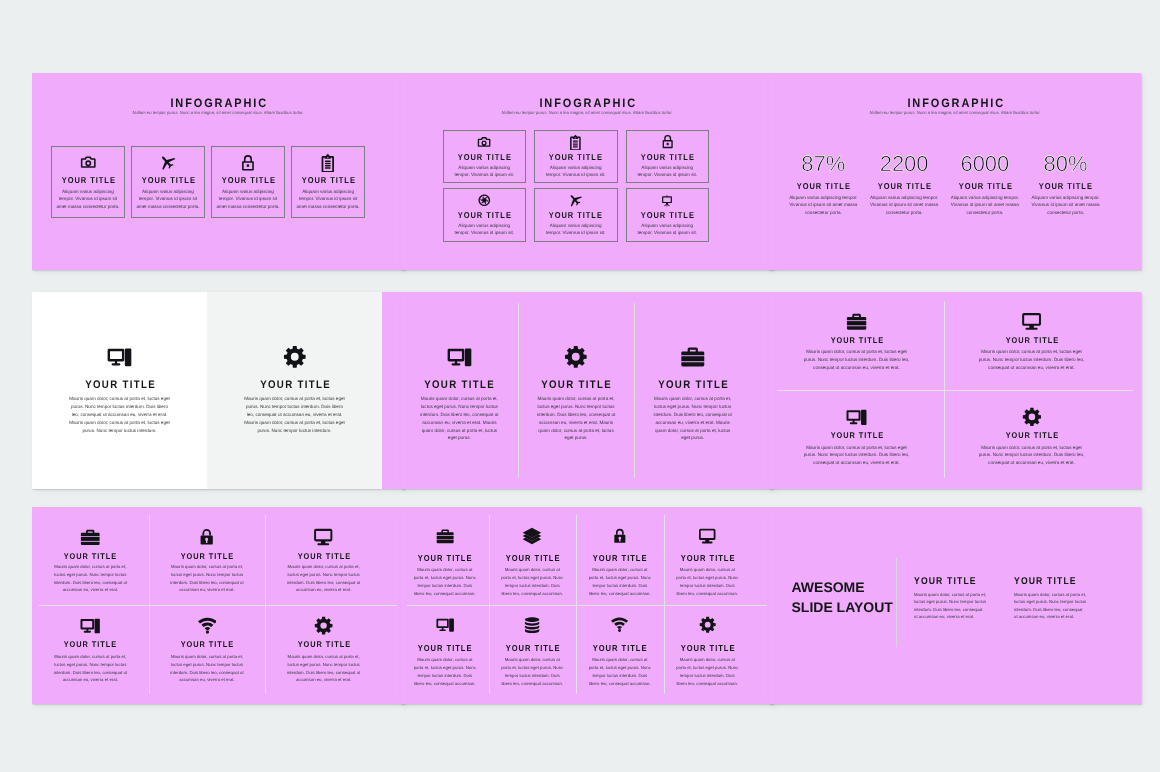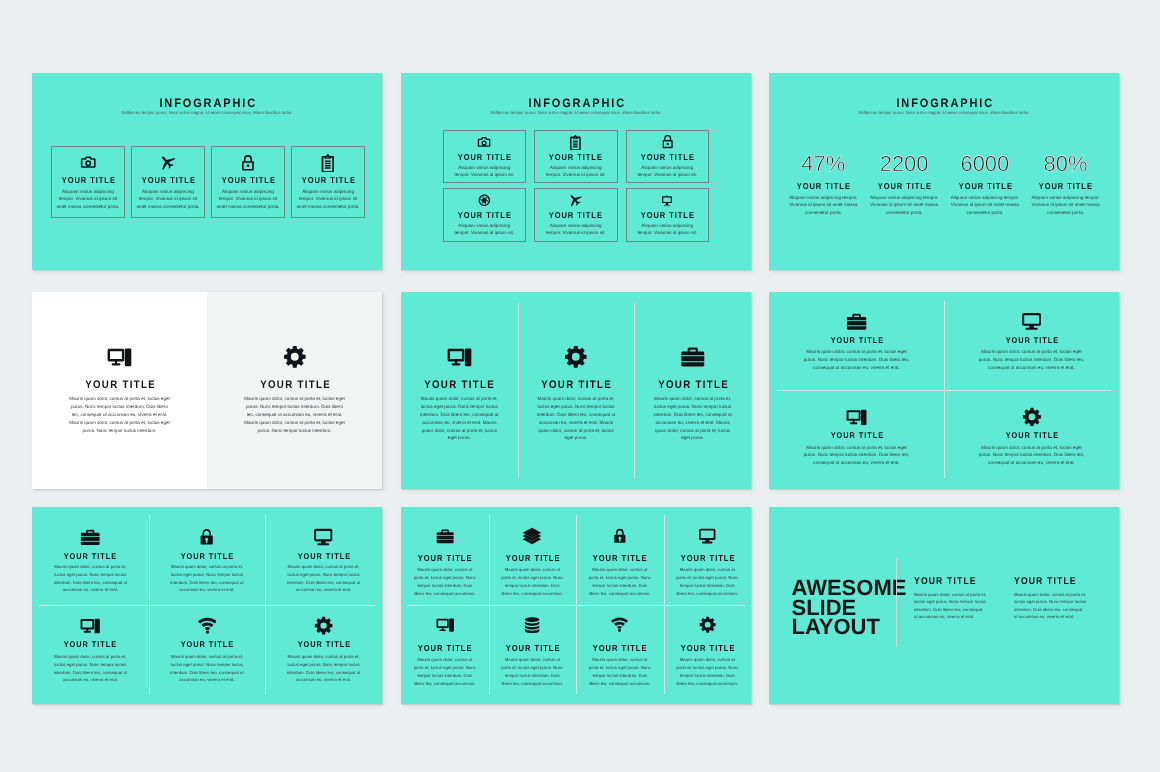--- a/index.html
+++ b/index.html
@@ -7,23 +7,24 @@
   body{
     width:1160px;height:772px;
     background:#eceff0;
     font-family:"Liberation Sans",sans-serif;
     overflow:hidden;
     -webkit-font-smoothing:antialiased;
     text-rendering:geometricPrecision;
   }
   .grid{position:absolute;left:0;top:0;width:1160px;height:772px;}
   .slide{
-    position:absolute;background:#5eead4;overflow:hidden;
+    position:absolute;background:#f0abfc;overflow:hidden;
     width:350px;height:197px;
     box-shadow:1px 1px 1px rgba(70,82,90,0.17), 2px 2px 5px rgba(70,82,90,0.09);
+    padding-left:22px;
   }
   .c0{left:32px;} .c1{left:401px;} .c2{left:769px;}
   .r0{top:73px;} .r1{top:292px;} .r2{top:507px;}
 
   
   .hdr{position:absolute;left:0;right:0;top:0;height:60px;}
   .hdr-title{
     position:absolute;left:0;right:0;top:24px;
     text-align:center;line-height:0;color:#141517;height:0;
   }
@@ -146,21 +147,21 @@
   .s8 .cell.row-1 .itm-title{top:38.3px;}
   .s8 .cell.row-1 .itm-body{top:50px;}
   .s8 .itm-title i{font-size:8.6px;letter-spacing:1.1px;text-indent:1.1px;}
   .s8 .itm-body{position:absolute;left:11.5px;right:11.5px;top:59px;line-height:1.87;font-size:4.3px;}
   .s8 .hrule{position:absolute;left:6px;right:6px;top:98px;height:1px;background:#e0e3e5;}
   .s8 .vrule{position:absolute;top:8px;bottom:10px;width:1px;background:#e0e3e5;}
 
   
   .s9 .hero-title{
     position:absolute;left:22.5px;top:71px;width:106px;
-    font-size:22px;font-weight:700;line-height:19.5px;
+    font-size:14px;font-weight:700;line-height:19.5px;
     letter-spacing:0;color:#141517;
   }
   .s9 .vrule{position:absolute;left:127px;top:50.5px;height:89px;width:1px;background:#d4d8da;}
   .s9 .col{position:absolute;top:70px;width:73px;height:60px;}
   .s9 .col.c-0{left:145px;}
   .s9 .col.c-1{left:245px;}
   .s9 .col .itm-title{position:absolute;left:0;right:0;top:0;text-align:left;}
   .s9 .col .itm-title i{font-size:9.8px;letter-spacing:1.3px;text-indent:0;transform:scaleX(0.88);transform-origin:left;}
   .s9 .col .itm-body{position:absolute;left:0;right:0;top:14px;text-align:left;font-size:4.3px;line-height:1.72;}
 
@@ -288,21 +289,21 @@
         </div>
       </div>
     </div>
 <div class="slide s3 c2 r0">
       <div class="hdr">
         <div class="hdr-title"><i>INFOGRAPHIC</i></div>
         <div class="hdr-sub"><i>Nullam eu tempor purus. Nunc a leo magna, sit amet consequat risus. Etiam faucibus tortor.</i></div>
       </div>
       <div class="stats">
         <div class="stat">
-          <div class="num"><i>47%</i></div>
+          <div class="num"><i>87%</i></div>
           <div class="itm-title"><i>YOUR TITLE</i></div>
           <div class="itm-body">Aliquam varius adipiscing tempor. Vivamus id ipsum sit amet massa consectetur porta.</div>
         </div>
         <div class="stat">
           <div class="num"><i>2200</i></div>
           <div class="itm-title"><i>YOUR TITLE</i></div>
           <div class="itm-body">Aliquam varius adipiscing tempor. Vivamus id ipsum sit amet massa consectetur porta.</div>
         </div>
         <div class="stat">
           <div class="num"><i>6000</i></div>

